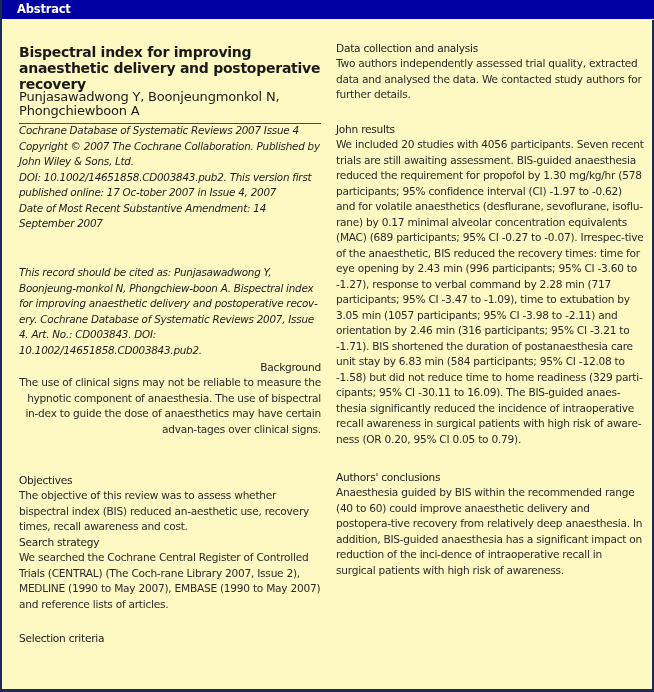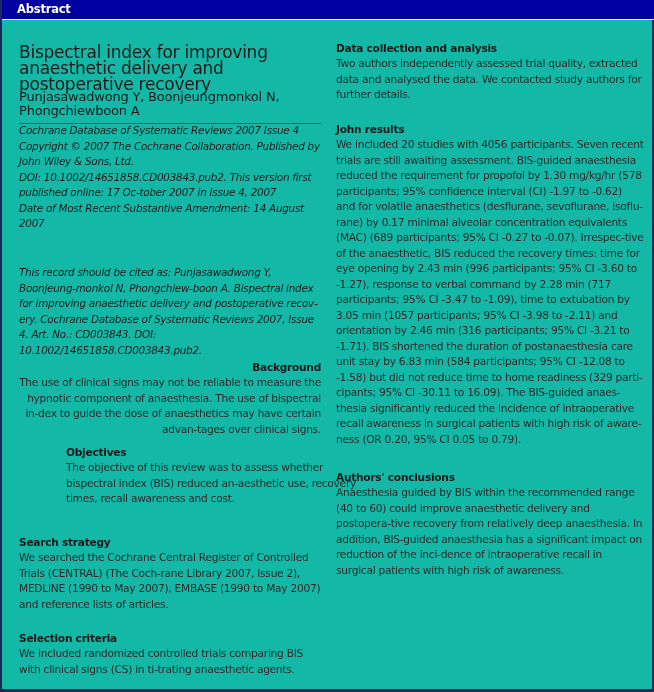--- a/index.html
+++ b/index.html
@@ -8,38 +8,38 @@
     background: #c9dcdf;
     font-family: "DejaVu Sans", sans-serif;
     color: #1c1c1c;
   }
   .frame {
     position: absolute; left: 0; top: 0; width: 654px; height: 692px;
     box-sizing: border-box;
     border-left: 2px solid #1a2b55;
     border-right: 2px solid #1a2b55;
     border-bottom: 3px solid #1a2b55;
-    background: #14b8a6;
+    background: #fef9c3;
   }
   .header-bar {
     position: absolute; left: 0; top: 0; width: 654px; height: 19px;
     background: #0000a2;
     border-bottom: 1px solid #e8eef0;
   }
   .header-bar span {
     position: absolute; left: 15px; top: 2px;
     color: #ffffff; font-size: 11.5px; font-weight: bold;
     letter-spacing: -0.2px;
   }
   .col { position: absolute; top: 0; }
   .col-left { left: 17px; width: 300px; }
   .col-right { left: 334px; width: 310px; }
   .title {
     position: absolute; left: 0; top: 44px; width: 310px;
-    font-size: 17px; font-weight: normal; line-height: 16px; color: #1a1a1a;
+    font-size: 14px; font-weight: bold; line-height: 16px; color: #1a1a1a;
     letter-spacing: -0.25px;
   }
   .authors {
     position: absolute; left: 0; top: 90px; width: 302px;
     font-size: 13px; line-height: 14px;
     padding-bottom: 5px;
     border-bottom: 1px solid #4a4a4a;
     letter-spacing: -0.2px;
   }
   .citation {
@@ -47,21 +47,21 @@
     font-size: 10.4px; font-style: italic; line-height: 15.5px;
     letter-spacing: -0.25px;
   }
   .cited {
     position: absolute; left: 0; top: 265px; width: 302px;
     font-size: 10.4px; font-style: italic; line-height: 15.5px;
     letter-spacing: -0.25px;
   }
   .section { position: absolute; left: 0; }
   .section h3 {
-    margin: 0; font-size: 10.6px; font-weight: bold; line-height: 15px;
+    margin: 0; font-size: 10.6px; font-weight: normal; line-height: 15px;
     letter-spacing: -0.25px; color: #1a1a1a;
   }
   .section p {
     margin: 0; font-size: 10.6px; line-height: 15.5px; color: #2a2a2a;
     letter-spacing: -0.25px;
   }
 </style>
 </head>
 <body>
 
@@ -71,43 +71,42 @@
   </div>
 
   <div class="col col-left">
     <div class="title">Bispectral index for improving anaesthetic delivery and postoperative recovery</div>
     <div class="authors">Punjasawadwong Y, Boonjeungmonkol N, Phongchiewboon A</div>
 
     <div class="citation">
       <div>Cochrane Database of Systematic Reviews 2007 Issue 4</div>
       <div>Copyright © 2007 The Cochrane Collaboration. Published by John Wiley &amp; Sons, Ltd.</div>
       <div>DOI: 10.1002/14651858.CD003843.pub2. This version first published online: 17 Oc-tober 2007 in Issue 4, 2007</div>
-      <div>Date of Most Recent Substantive Amendment: 14 August 2007</div>
+      <div>Date of Most Recent Substantive Amendment: 14 September 2007</div>
     </div>
 
     <div class="cited">This record should be cited as: Punjasawadwong Y, Boonjeung-monkol N, Phongchiew-boon A. Bispectral index for improving anaesthetic delivery and postoperative recov-ery. Cochrane Database of Systematic Reviews 2007, Issue 4. Art. No.: CD003843. DOI: 10.1002/14651858.CD003843.pub2.</div>
 
     <div class="section" style="top:360px;width:302px;text-align:right;">
       <h3>Background</h3>
       <p>The use of clinical signs may not be reliable to measure the hypnotic component of anaesthesia. The use of bispectral in-dex to guide the dose of anaesthetics may have certain advan-tages over clinical signs.</p>
     </div>
 
-    <div class="section" style="top:445px;width:302px;margin-left:47px;">
+    <div class="section" style="top:473px;width:302px;">
       <h3>Objectives</h3>
       <p>The objective of this review was to assess whether bispectral index (BIS) reduced an-aesthetic use, recovery times, recall awareness and cost.</p>
     </div>
 
     <div class="section" style="top:535px;width:302px;">
       <h3>Search strategy</h3>
       <p>We searched the Cochrane Central Register of Controlled Trials (CENTRAL) (The Coch-rane Library 2007, Issue 2), MEDLINE (1990 to May 2007), EMBASE (1990 to May 2007) and reference lists of articles.</p>
     </div>
 
     <div class="section" style="top:631px;width:302px;">
       <h3>Selection criteria</h3>
-      <p>We included randomized controlled trials comparing BIS with clinical signs (CS) in ti-trating anaesthetic agents.</p>
     </div>
   </div>
 
   <div class="col col-right">
     <div class="section" style="top:41px;width:308px;">
       <h3>Data collection and analysis</h3>
       <p>Two authors independently assessed trial quality, extracted data and analysed the data. We contacted study authors for further details.</p>
     </div>
 
     <div class="section" style="top:122px;width:308px;">

